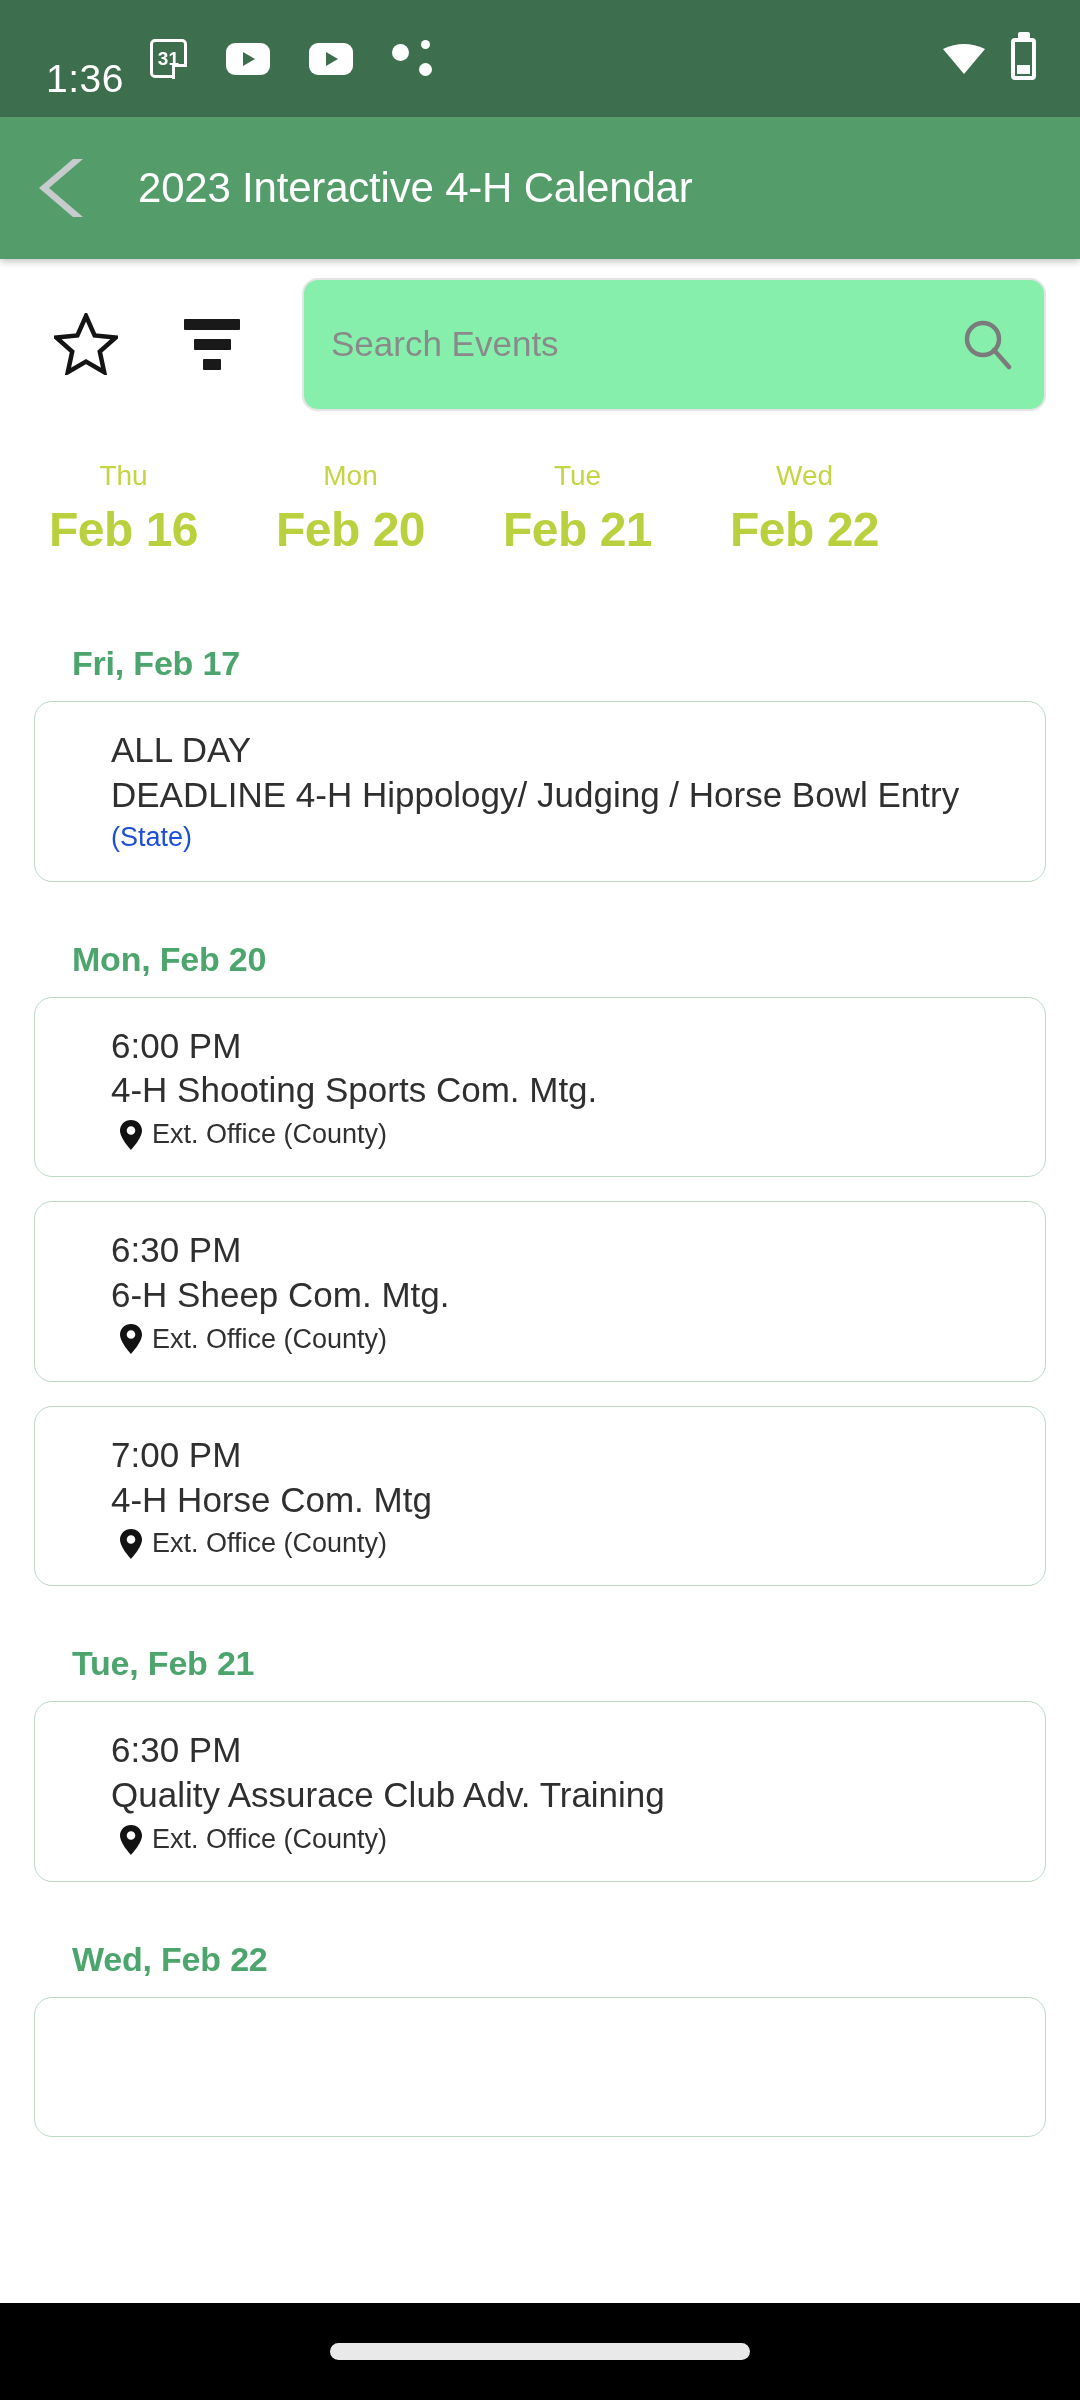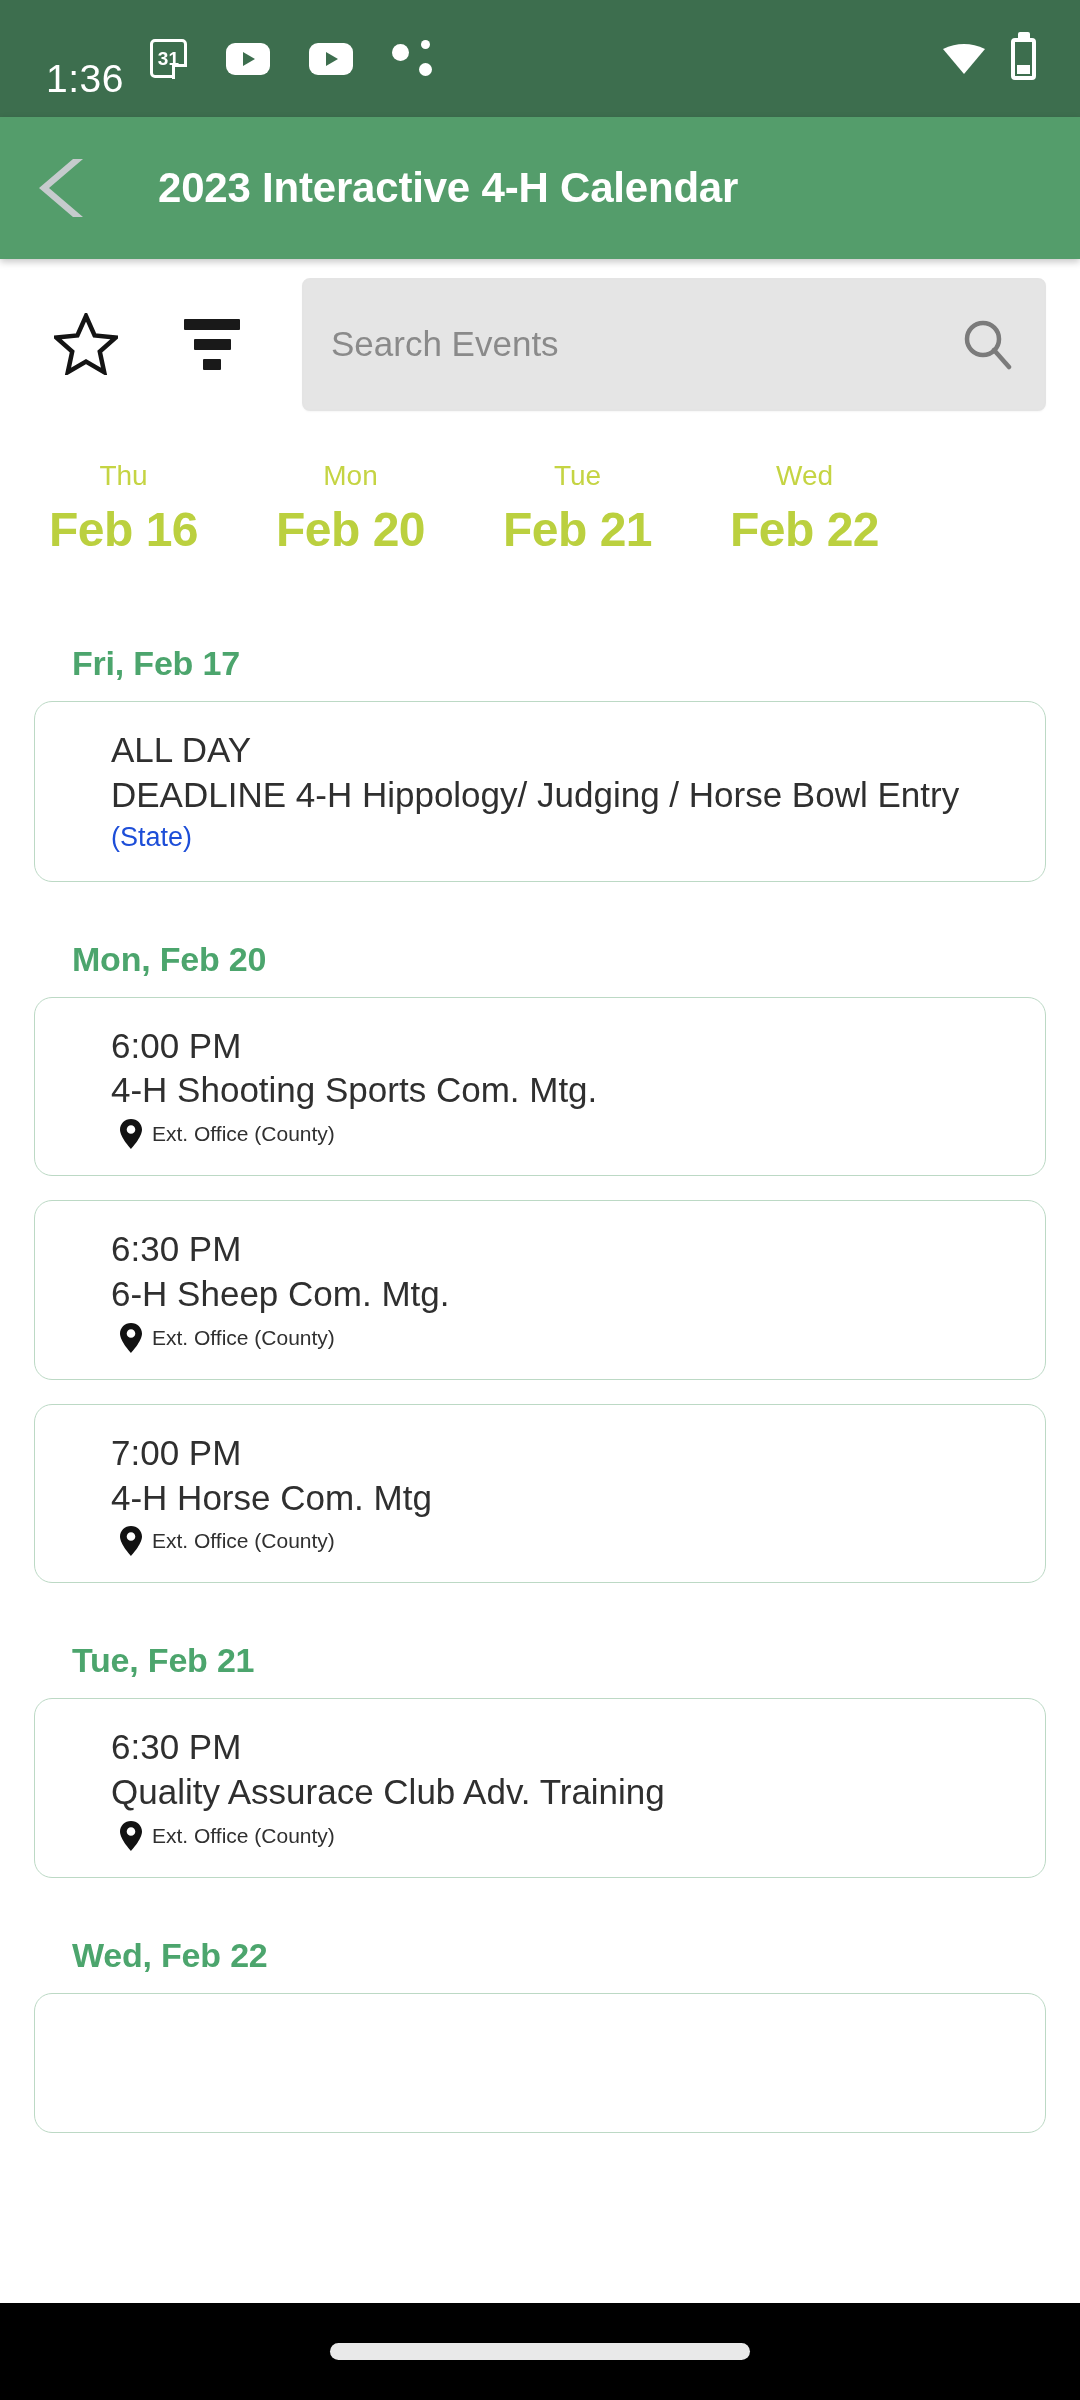--- a/index.html
+++ b/index.html
@@ -60,40 +60,40 @@
   .appbar {
     height:142px; background:#549D6B;
     display:flex; align-items:center; padding-left:22px;
     box-shadow:0 3px 7px rgba(0,0,0,0.22);
     position:relative; z-index:5;
   }
   .back-btn {
     width:86px; height:86px; display:flex; align-items:center; justify-content:center;
   }
   .appbar-title {
-    color:#ffffff; font-size:42px; font-weight:bold; letter-spacing:-0.2px;
-    margin-left:50px;
+    color:#ffffff; font-size:42px; font-weight:normal; letter-spacing:-0.2px;
+    margin-left:30px;
   }
 
   
   .toolbar {
     display:flex; align-items:center; height:170px; padding:0 34px 0 40px; gap:0;
   }
   .star-btn { width:92px; height:92px; display:flex; align-items:center; justify-content:center; }
   .filter-btn {
     width:92px; height:92px; display:flex; flex-direction:column;
     align-items:center; justify-content:center; gap:9px; margin-left:34px;
   }
   .filter-btn s { display:block; background:#191919; border-radius:1px; text-decoration:none; }
   .filter-btn s:nth-child(1){ width:56px; height:11px; }
   .filter-btn s:nth-child(2){ width:37px; height:11px; }
   .filter-btn s:nth-child(3){ width:18px; height:11px; }
   .searchbox {
-    margin-left:44px; flex:1; height:133px; background:#e5e5e5;
-    border:2px solid #e4e4e4; border-radius:8px;
+    margin-left:44px; flex:1; height:133px; background:#86efac;
+    border:2px solid #e4e4e4; border-radius:16px;
     display:flex; align-items:center; padding:0 30px 0 27px;
     box-shadow:0 1px 2px rgba(0,0,0,0.04);
   }
   .search-input {
     flex:1; border:none; outline:none; background:transparent;
     font-family:"Liberation Sans", sans-serif; font-size:35px; color:#6c6c6c;
   }
   .search-input::placeholder { color:#8a8a8a; }
   .search-ic { width:52px; height:52px; flex:0 0 auto; }
 
@@ -127,21 +127,21 @@
     margin-bottom:24px; min-height:140px;
   }
   .card-bar {
     flex:0 0 auto; width:22px; background:#579E6B; border-radius:11px; margin-right:28px;
   }
   .card-body { flex:1; display:flex; flex-direction:column; justify-content:center; }
   .ev-time { font-size:35px; color:#2f2f2f; line-height:1.28; }
   .ev-title { font-size:35px; color:#2f2f2f; line-height:1.28; }
   .ev-sub { font-size:27px; color:#1d4ed8; line-height:1.3; margin-top:2px; }
   .ev-loc { display:flex; align-items:center; gap:9px; margin-top:6px; margin-left:8px; }
-  .ev-loc span { font-size:21px; color:#303030; }
+  .ev-loc span { font-size:27px; color:#303030; }
   .pin-ic { width:24px; height:30px; flex:0 0 auto; }
 
   .card.partial { margin-bottom:0; }
 
   
   .navbar {
     position:absolute; left:0; bottom:0; width:1080px; height:97px;
     background:#000; display:flex; align-items:center; justify-content:center;
   }
   .home-ind { width:420px; height:17px; background:#e9e9e9; border-radius:9px; }

